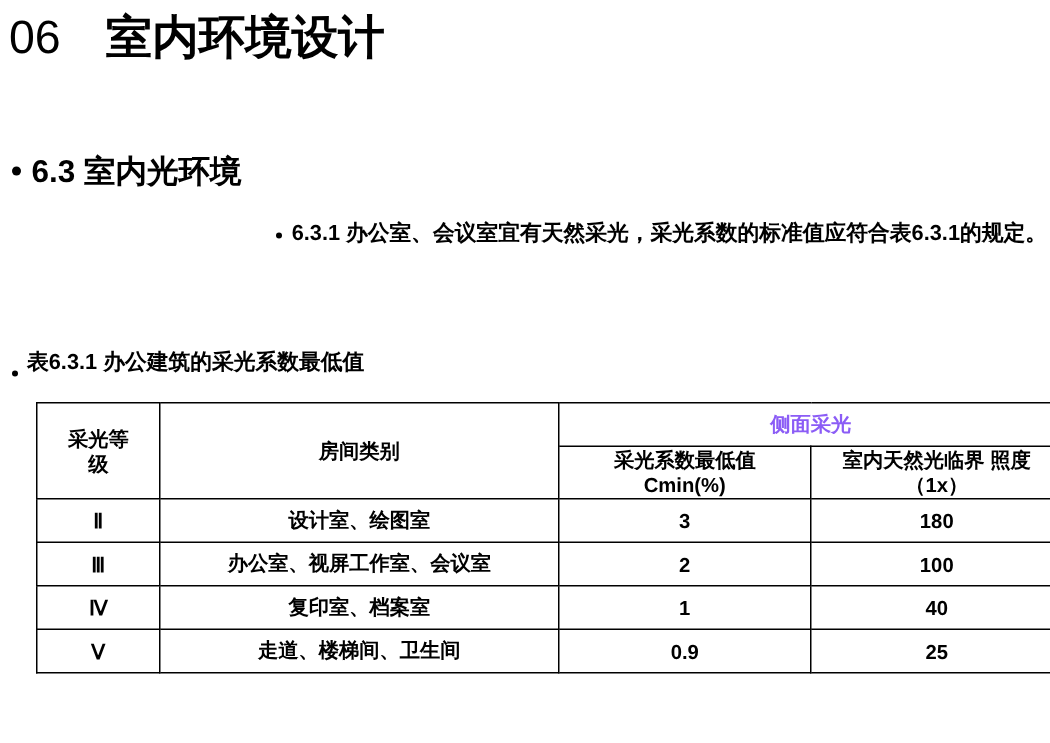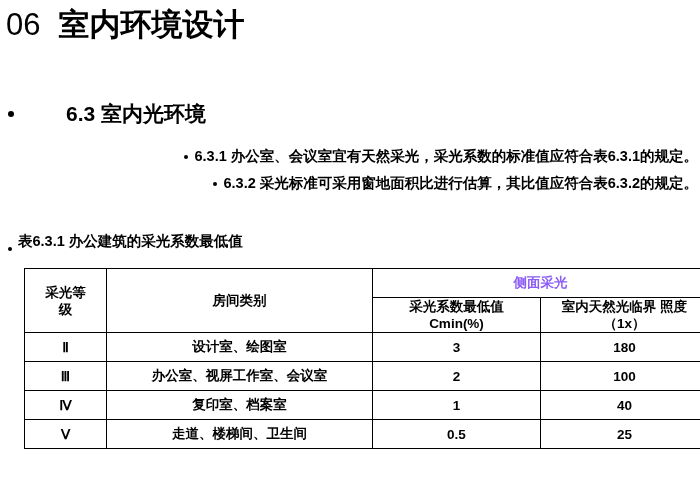--- a/index.html
+++ b/index.html
@@ -27,30 +27,29 @@
     display: flex;
     align-items: center;
   }
   .title-num {
     font-size: 31px;
     letter-spacing: 0px;
   }
   .title-text {
     font-size: 31px;
     font-weight: 700;
-    margin-left: 18px;
+    margin-left: 30px;
   }
   
   .section {
     position: absolute;
     left: 8px;
     top: 100px;
     display: flex;
     align-items: center;
-    gap: 45px;
   }
   .bullet {
     width: 6px;
     height: 6px;
     border-radius: 50%;
     background: #000;
     margin-right: 7px;
     flex: 0 0 auto;
   }
   .section-title {
@@ -140,24 +139,20 @@
 
   <div class="section">
     <span class="bullet"></span>
     <span class="section-title">6.3 室内光环境</span>
   </div>
 
   <div class="body-lines">
     <div class="body-line">
       <span class="bullet"></span>
       <span>6.3.1 办公室、会议室宜有天然采光，采光系数的标准值应符合表6.3.1的规定。</span>
-    </div>
-    <div class="body-line">
-      <span class="bullet"></span>
-      <span>6.3.2 采光标准可采用窗地面积比进行估算，其比值应符合表6.3.2的规定。</span>
     </div>
   </div>
 
   <div class="caption">
     <span class="bullet"></span>
     <span>表6.3.1 办公建筑的采光系数最低值</span>
   </div>
 
   <table class="data">
     <colgroup>
@@ -206,19 +201,19 @@
       </tr>
       <tr class="row-body">
         <td>Ⅳ</td>
         <td>复印室、档案室</td>
         <td class="val-cell">1</td>
         <td class="val-cell">40</td>
       </tr>
       <tr class="row-body">
         <td>Ⅴ</td>
         <td>走道、楼梯间、卫生间</td>
-        <td class="val-cell">0.5</td>
+        <td class="val-cell">0.9</td>
         <td class="val-cell">25</td>
       </tr>
     </tbody>
   </table>
 
 </div>
 
 </body></html>

